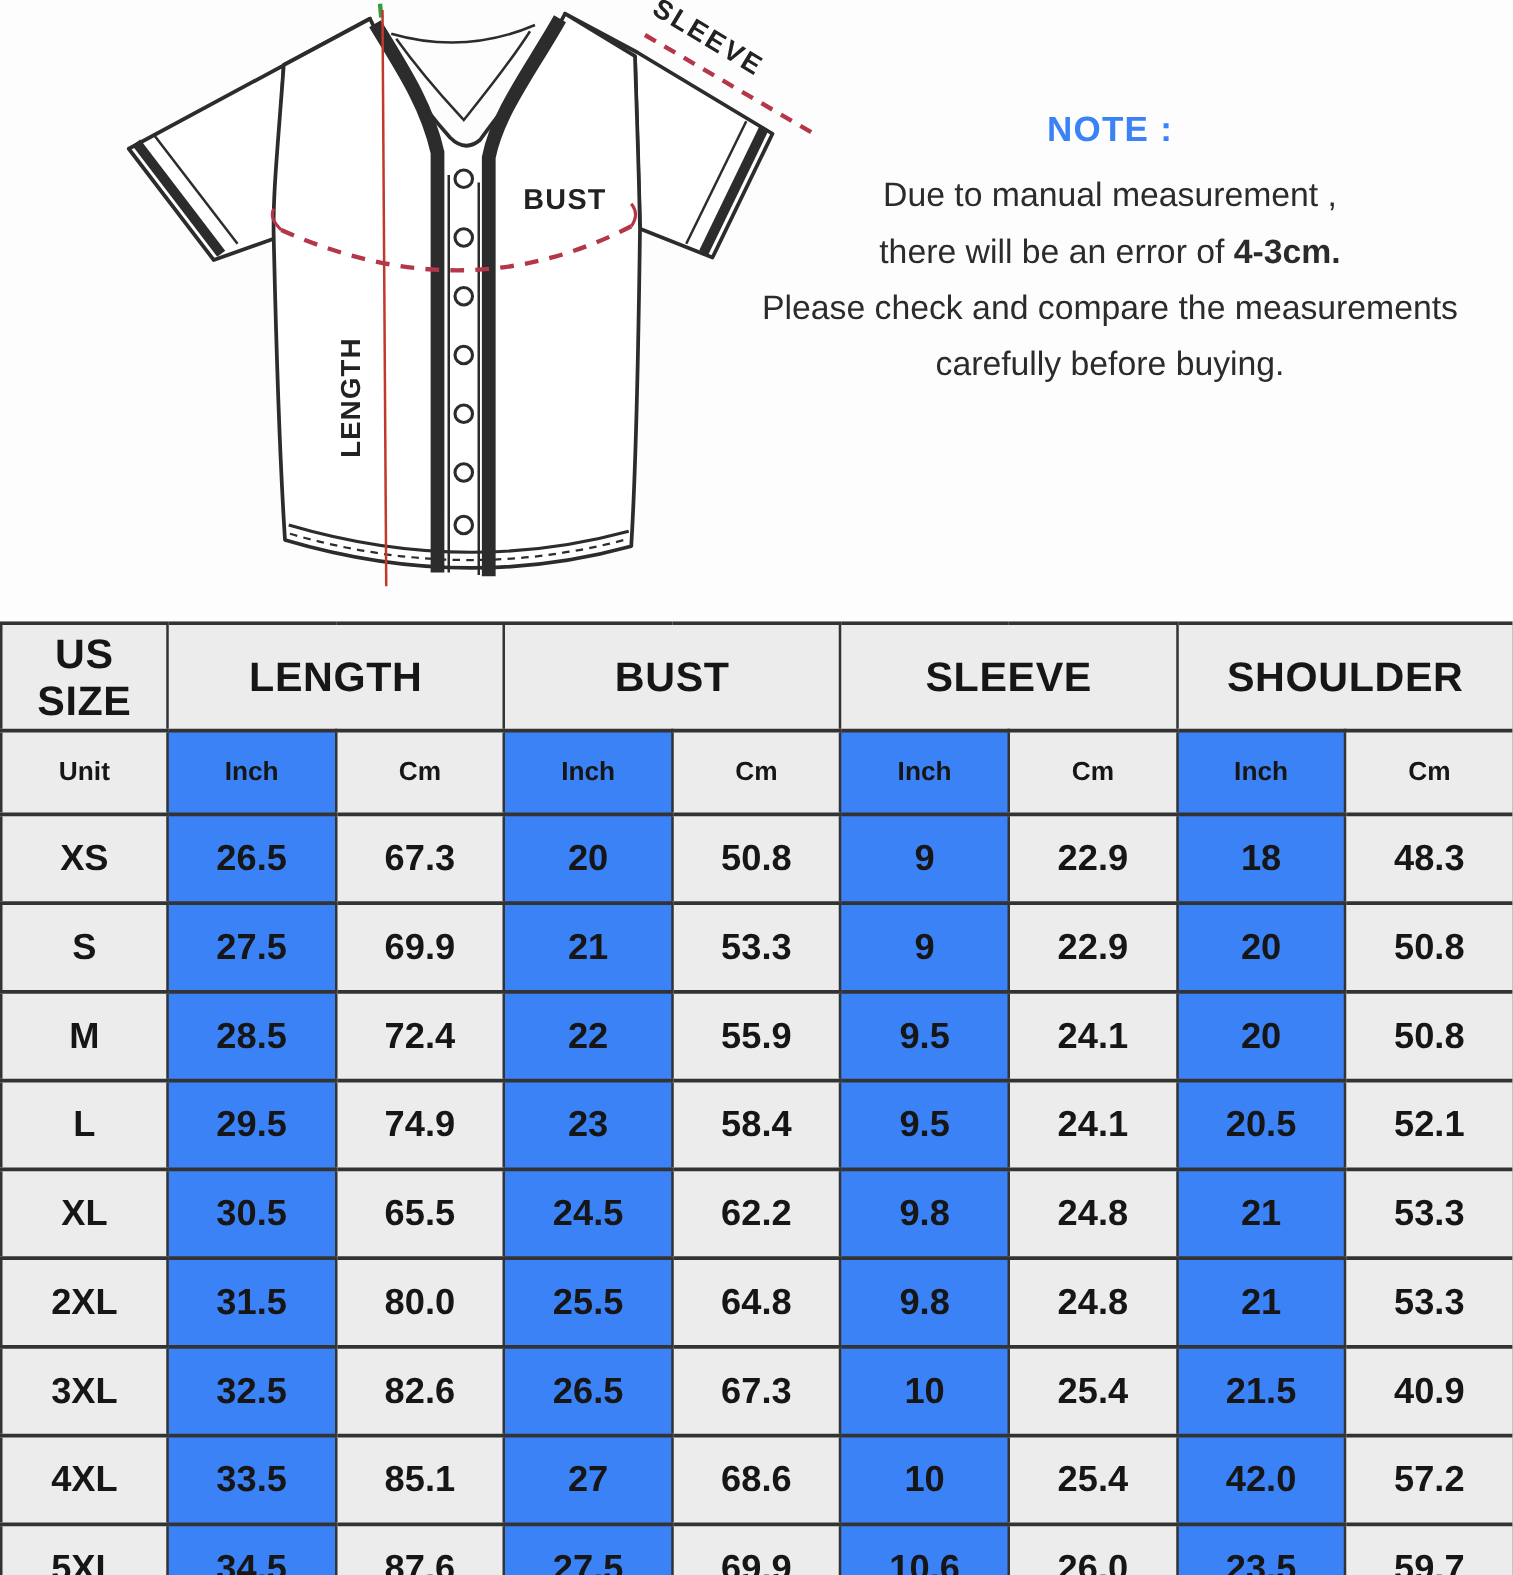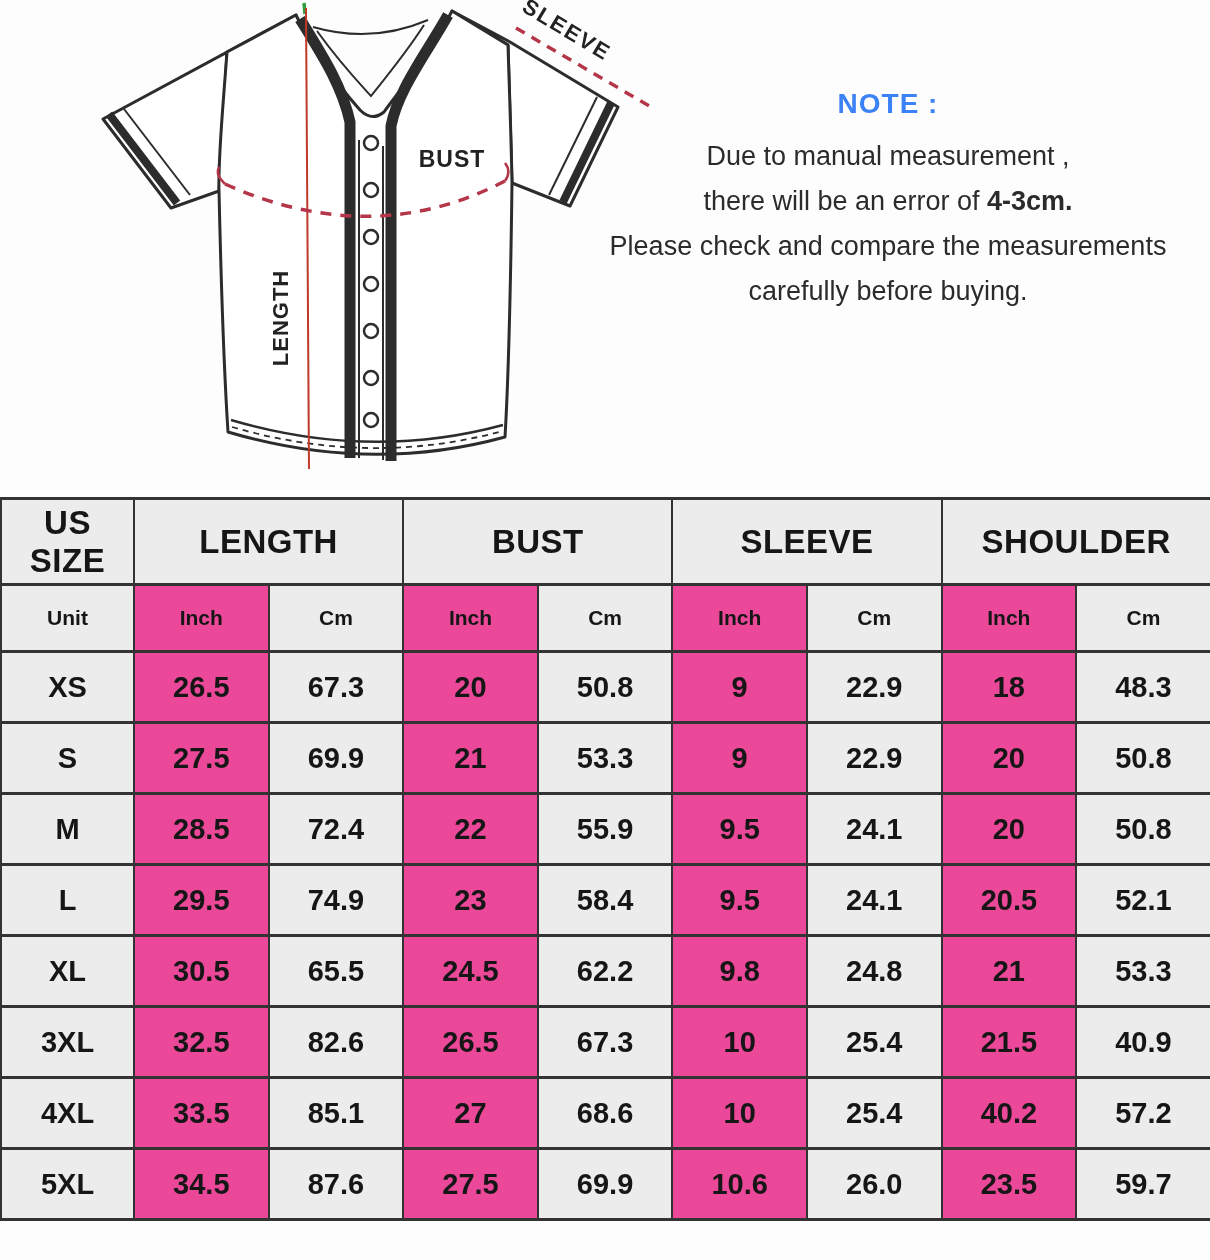--- a/index.html
+++ b/index.html
@@ -28,21 +28,21 @@
     color:#161616;
   }
   tr.r-head{height:86px;}
   tr.r-head th{font-size:33px;font-weight:bold;background:#ececec;letter-spacing:0.5px;}
   tr.r-unit{height:67px;}
   tr.r-unit td{font-size:21px;font-weight:bold;}
   tbody.data tr{height:71px;}
   tbody.data td{font-size:29px;font-weight:bold;}
   td.size-c{font-size:31px;font-weight:bold;}
   .g{background:#ececec;}
-  .w{background:#ec4899;}
+  .w{background:#3b82f6;}
 </style>
 </head>
 <body>
 
 <div class="top">
 
   <svg class="jersey-svg" width="660" height="497" viewBox="0 0 660 497">
 
     <path d="M296 15 L103 119 L171 208 L219 191 L227 52 Z" fill="#ffffff" stroke="#2c2c2c" stroke-width="3" stroke-linejoin="round"></path>
     <path d="M109 114 L177 203" stroke="#2c2c2c" stroke-width="8" fill="none"></path>
@@ -173,39 +173,50 @@
         <td class="w">30.5</td>
         <td class="g">65.5</td>
         <td class="w">24.5</td>
         <td class="g">62.2</td>
         <td class="w">9.8</td>
         <td class="g">24.8</td>
         <td class="w">21</td>
         <td class="g">53.3</td>
       </tr>
       <tr>
+        <td class="g size-c">2XL</td>
+        <td class="w">31.5</td>
+        <td class="g">80.0</td>
+        <td class="w">25.5</td>
+        <td class="g">64.8</td>
+        <td class="w">9.8</td>
+        <td class="g">24.8</td>
+        <td class="w">21</td>
+        <td class="g">53.3</td>
+      </tr>
+      <tr>
         <td class="g size-c">3XL</td>
         <td class="w">32.5</td>
         <td class="g">82.6</td>
         <td class="w">26.5</td>
         <td class="g">67.3</td>
         <td class="w">10</td>
         <td class="g">25.4</td>
         <td class="w">21.5</td>
         <td class="g">40.9</td>
       </tr>
       <tr>
         <td class="g size-c">4XL</td>
         <td class="w">33.5</td>
         <td class="g">85.1</td>
         <td class="w">27</td>
         <td class="g">68.6</td>
         <td class="w">10</td>
         <td class="g">25.4</td>
-        <td class="w">40.2</td>
+        <td class="w">42.0</td>
         <td class="g">57.2</td>
       </tr>
       <tr>
         <td class="g size-c">5XL</td>
         <td class="w">34.5</td>
         <td class="g">87.6</td>
         <td class="w">27.5</td>
         <td class="g">69.9</td>
         <td class="w">10.6</td>
         <td class="g">26.0</td>

